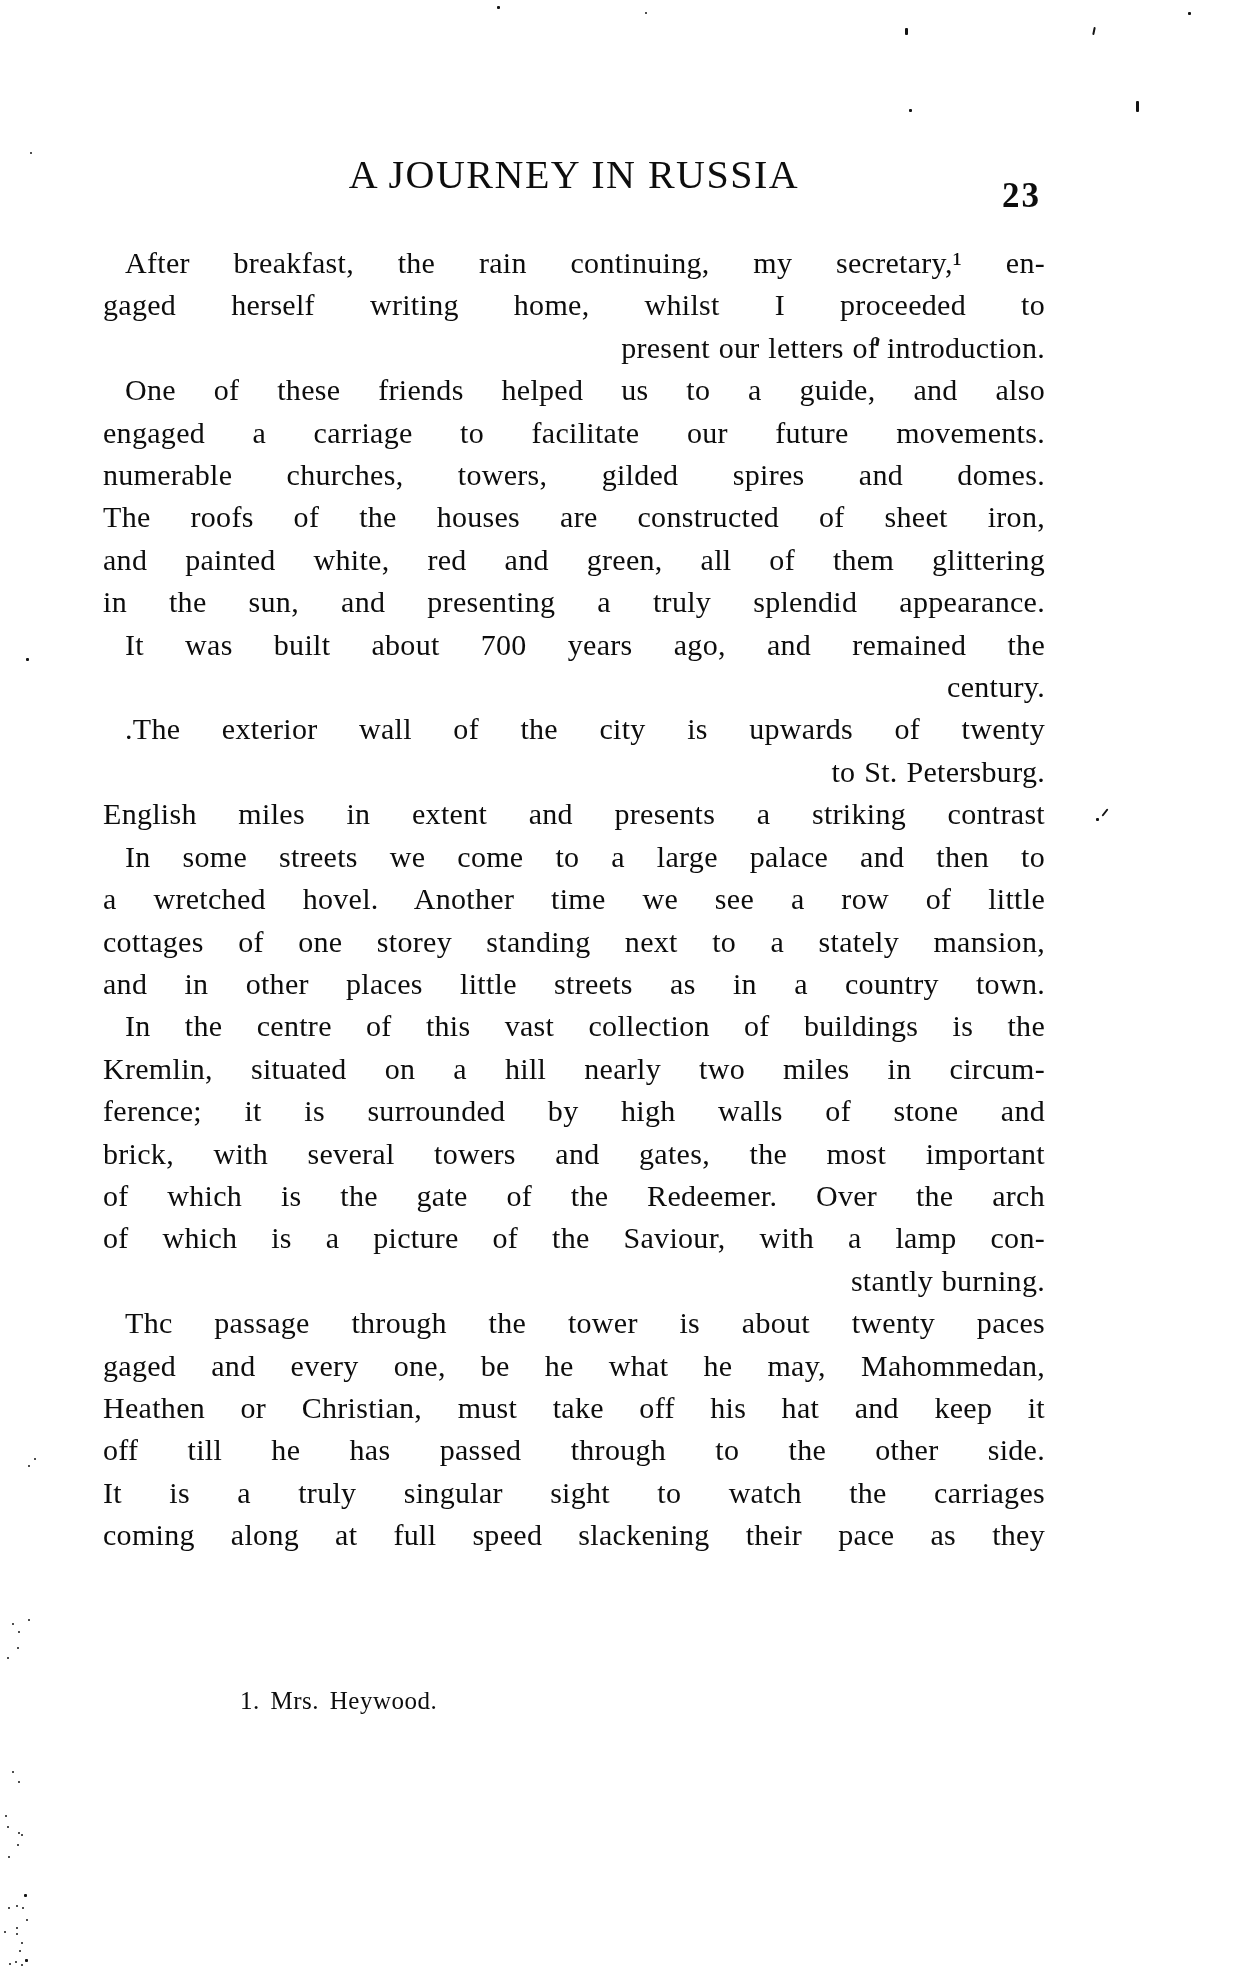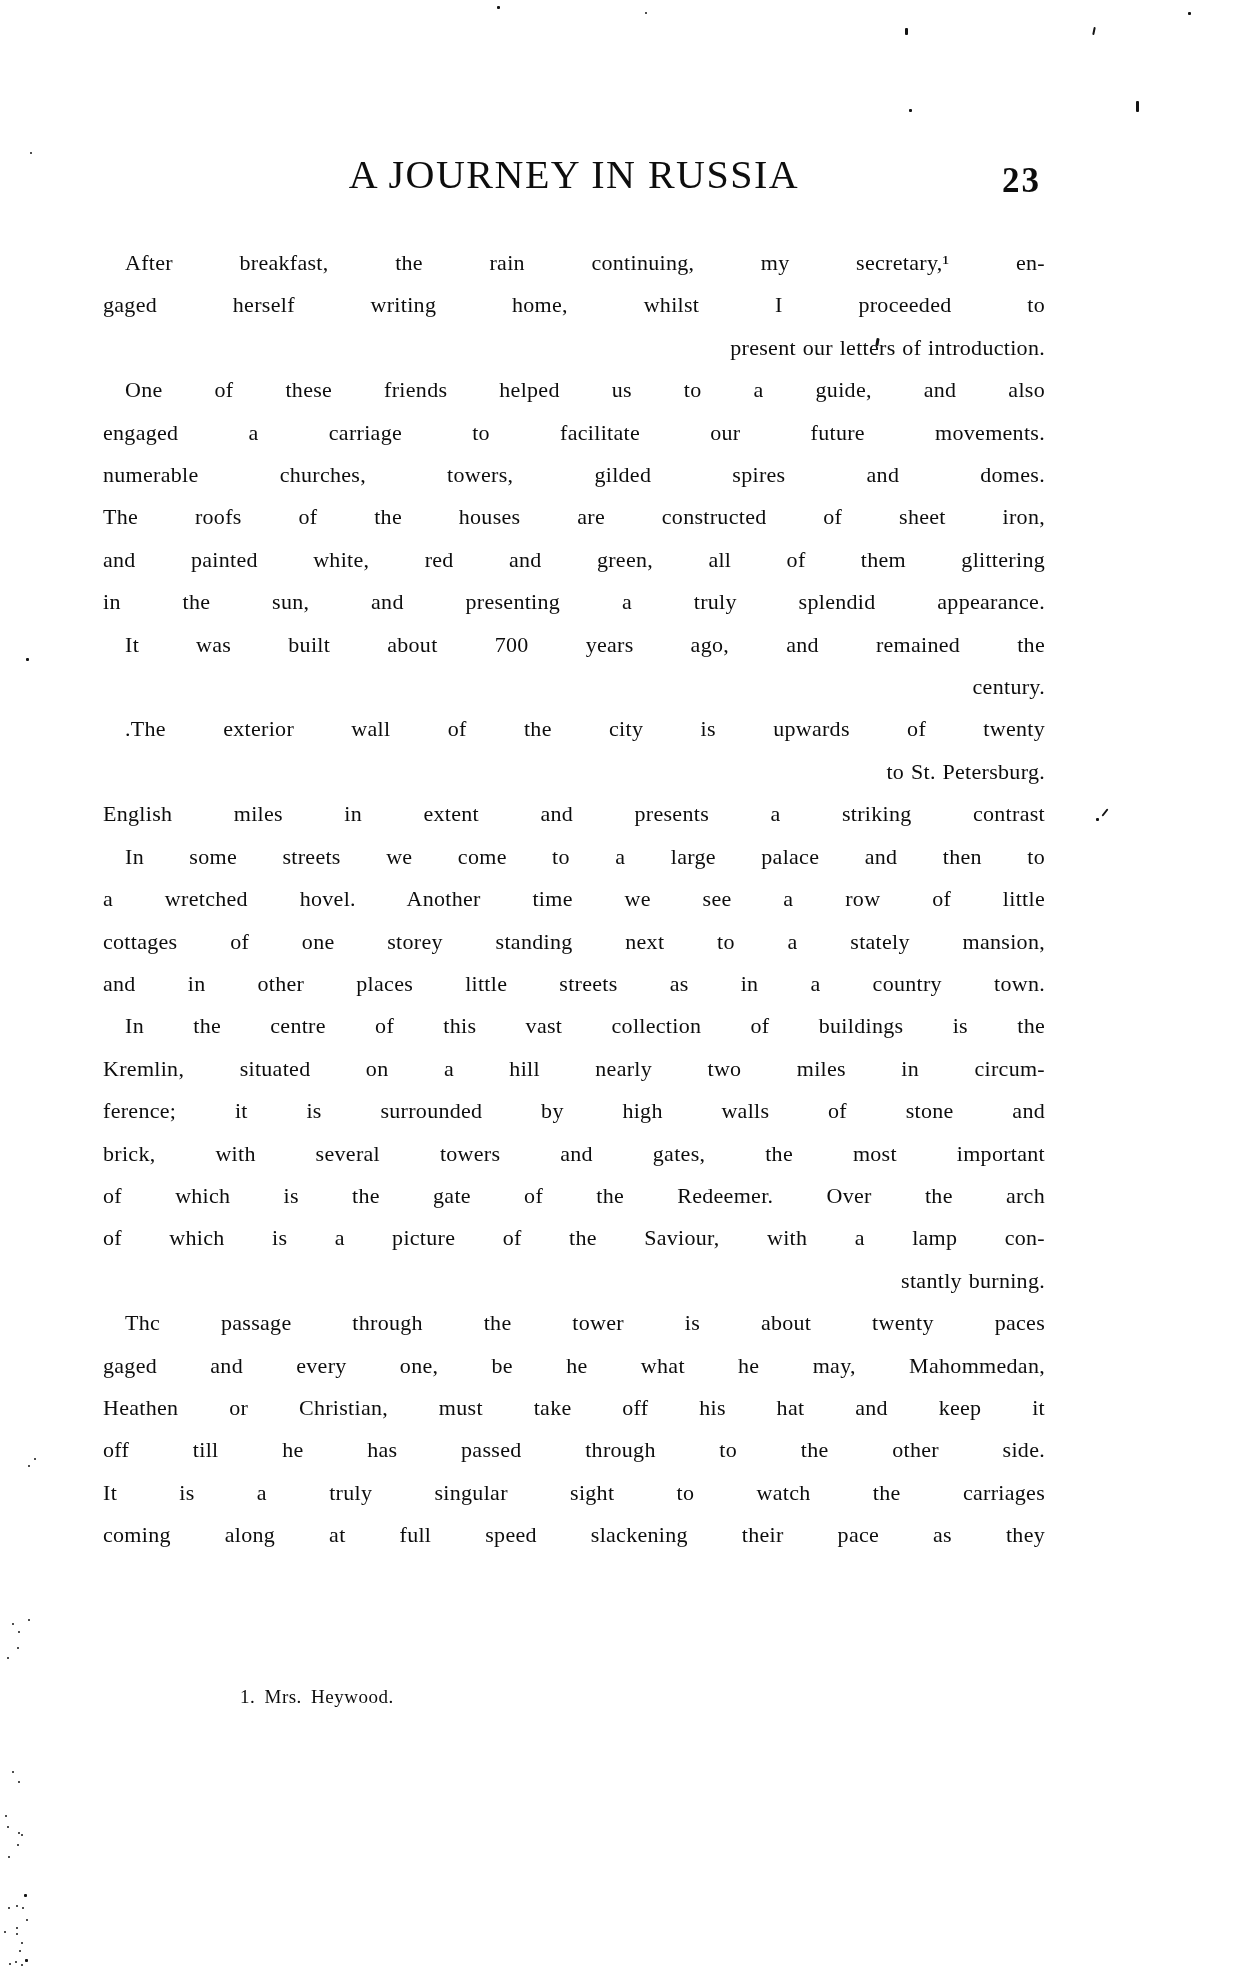--- a/index.html
+++ b/index.html
@@ -23,54 +23,54 @@
     width: 942px;
     text-align: center;
     font-size: 40px;
     font-weight: 400;
     letter-spacing: 1.5px;
     line-height: 1;
     white-space: nowrap;
   }
   .page-number {
     position: absolute;
-    top: 163px;
+    top: 178px;
     left: 1002px;
     font-size: 35px;
     font-weight: 700;
     line-height: 1;
     letter-spacing: 2px;
   }
   .body-text {
     position: absolute;
     top: 242px;
     left: 103px;
     width: 942px;
-    font-size: 22px;
+    font-size: 30px;
     letter-spacing: 0.3px;
     word-spacing: 1px;
   }
   .para { margin: 0; }
   .line {
     line-height: 42.4px;
     text-align: right;
     white-space: nowrap;
   }
   .line.j {
     white-space: normal;
     text-align: justify;
     text-align-last: justify;
     text-justify: inter-word;
   }
   .line.indent { text-indent: 22px; }
   .footnote {
     position: absolute;
     top: 1686px;
     left: 240px;
-    font-size: 19px;
+    font-size: 25px;
     letter-spacing: 0.5px;
     word-spacing: 4px;
     line-height: 1.2;
   }
   .speck {
     position: absolute;
     width: 3px;
     height: 3px;
     background: #141414;
     border-radius: 1px;

